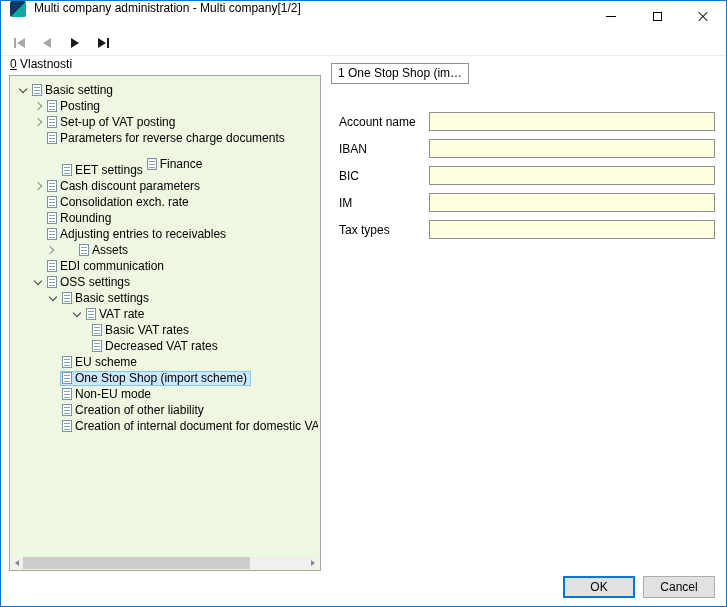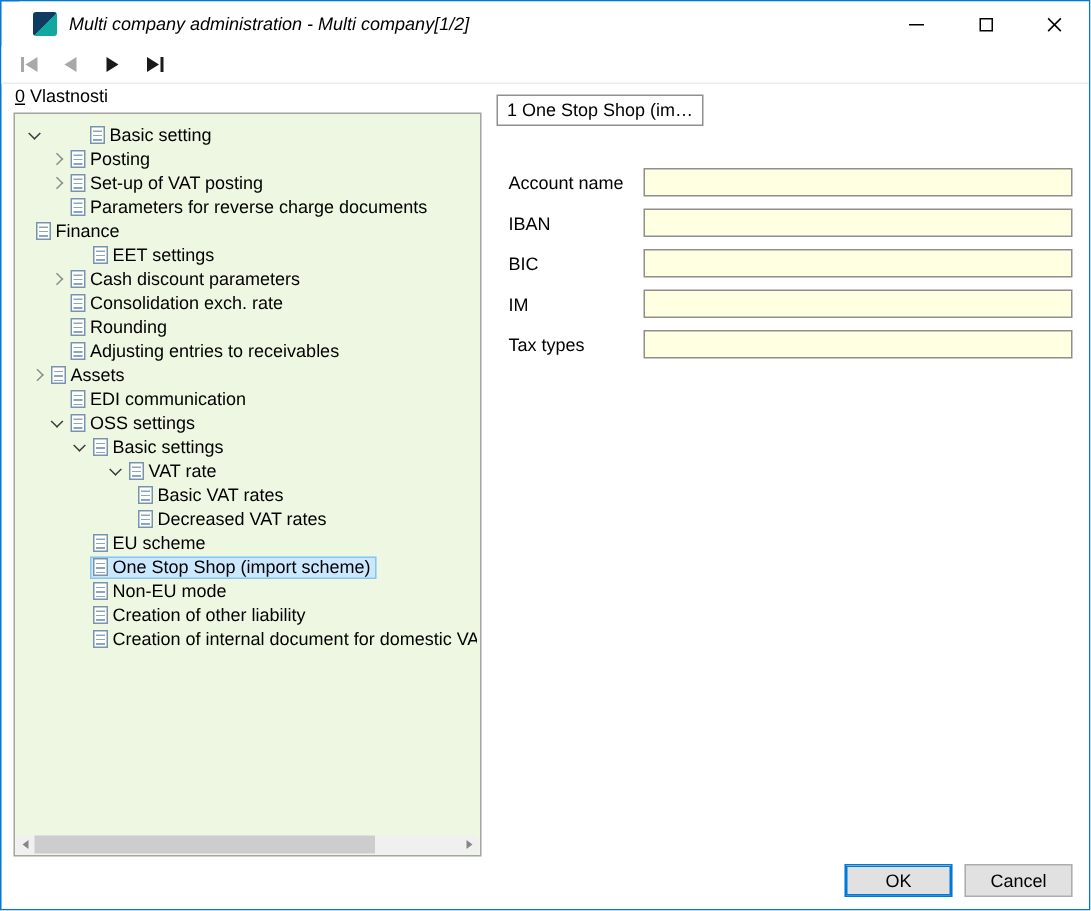--- a/index.html
+++ b/index.html
@@ -8,21 +8,21 @@
     --input-bg:#ffffe1;
     --sel-bg:#cce8ff;
     --sel-border:#84c7f0;
   }
   *{margin:0;padding:0;box-sizing:border-box;}
   html,body{width:727px;height:607px;overflow:hidden;}
   body{font-family:"Liberation Sans","DejaVu Sans",sans-serif;font-size:12px;color:#000;background:#fff;}
   .window{position:relative;width:727px;height:607px;background:#fff;border:1px solid var(--accent);}
 
   
-  .titlebar{position:absolute;top:0;left:12px;right:0;height:30px;display:flex;align-items:center;background:#fff;font-style:italic;}
+  .titlebar{position:absolute;top:0;left:0;right:0;height:30px;display:flex;background:#fff;}
   .app-icon{margin-left:9px;width:16px;height:16px;border-radius:2px;flex:0 0 16px;
     background:linear-gradient(135deg,#0f3a63 0 52%,#12a8a2 52% 100%);}
   .title{margin-left:8px;font-size:12px;white-space:nowrap;}
   .win-controls{margin-left:auto;display:flex;height:30px;}
   .win-btn{width:46px;height:30px;display:flex;align-items:center;justify-content:center;cursor:default;}
   .glyph-min{width:10px;height:1px;background:#000;}
   .glyph-max{width:9px;height:9px;border:1px solid #000;}
   .glyph-close{width:12px;height:12px;position:relative;}
   .glyph-close::before,.glyph-close::after{content:"";position:absolute;top:5.5px;left:0;width:12px;height:1px;background:#000;}
   .glyph-close::before{transform:rotate(45deg);}
@@ -116,21 +116,21 @@
     <div class="nav-btn">
       <span class="tri-r"></span>
       <span class="vbar"></span>
     </div>
   </div>
 
   <div class="props-label"><span class="accel">0</span><span> Vlastnosti</span></div>
 
   <div class="tree-box">
     <div class="tree" id="tree">
-        <div class="tree-row" style="padding-left: 8px; gap: 28px;">
+        <div class="tree-row" style="padding-left: 8px;">
           <span class="chev down"></span>
           <span class="row-core">
             <span class="doc-icon"></span>
             <span class="tree-label">Basic setting</span>
           </span>
         </div>
         <div class="tree-row" style="padding-left: 23px;">
           <span class="chev right"></span>
           <span class="row-core">
             <span class="doc-icon"></span>
@@ -144,21 +144,21 @@
             <span class="tree-label">Set-up of VAT posting</span>
           </span>
         </div>
         <div class="tree-row" style="padding-left: 23px;">
           <span class="chev none"></span>
           <span class="row-core">
             <span class="doc-icon"></span>
             <span class="tree-label">Parameters for reverse charge documents</span>
           </span>
         </div>
-        <div class="tree-row" style="">
+        <div class="tree-row" style="padding-left: 23px; flex-direction: column;">
           <span class="chev none"></span>
           <span class="row-core">
             <span class="doc-icon"></span>
             <span class="tree-label">Finance</span>
           </span>
         </div>
         <div class="tree-row" style="padding-left: 38px;">
           <span class="chev none"></span>
           <span class="row-core">
             <span class="doc-icon"></span>
@@ -186,21 +186,21 @@
             <span class="tree-label">Rounding</span>
           </span>
         </div>
         <div class="tree-row" style="padding-left: 23px;">
           <span class="chev none"></span>
           <span class="row-core">
             <span class="doc-icon"></span>
             <span class="tree-label">Adjusting entries to receivables</span>
           </span>
         </div>
-        <div class="tree-row" style="padding-left: 10px;">
+        <div class="tree-row" style="padding-left: 35px; gap: 20px;">
           <span class="chev right"></span>
           <span class="row-core">
             <span class="doc-icon"></span>
             <span class="tree-label">Assets</span>
           </span>
         </div>
         <div class="tree-row" style="padding-left: 23px;">
           <span class="chev none"></span>
           <span class="row-core">
             <span class="doc-icon"></span>

